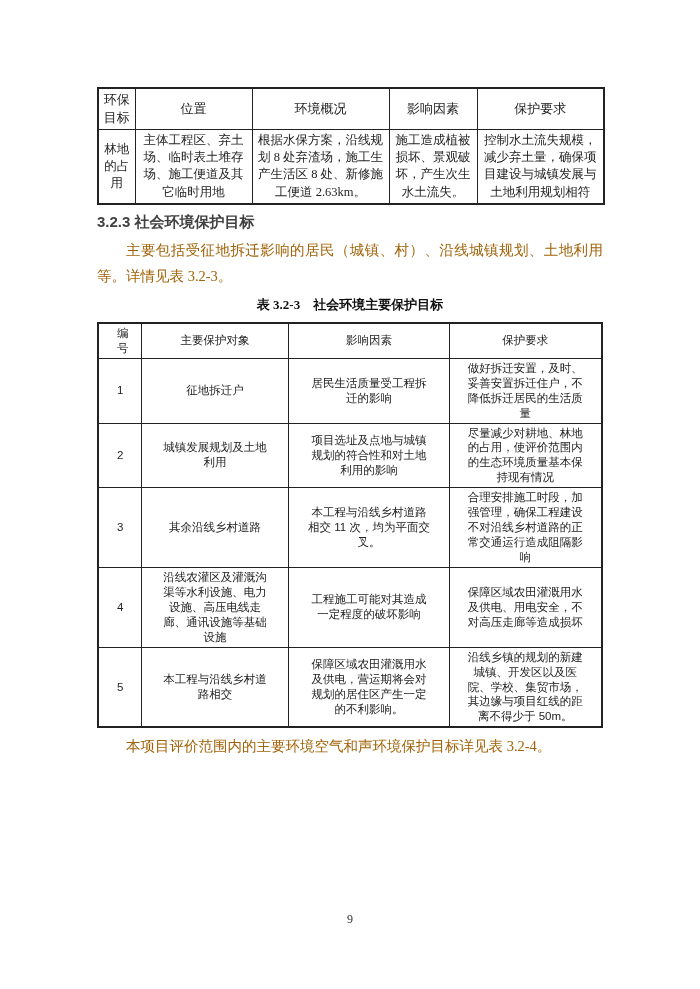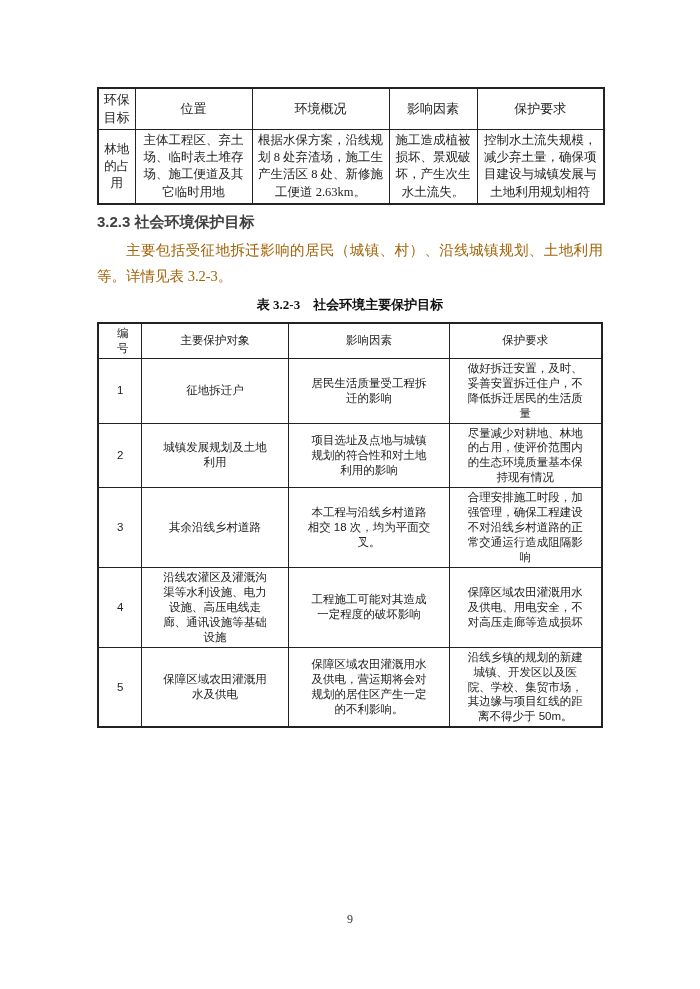--- a/index.html
+++ b/index.html
@@ -137,35 +137,36 @@
         </tr>
         <tr class="h56">
           <td>2</td>
           <td>城镇发展规划及土地利用</td>
           <td>项目选址及点地与城镇规划的符合性和对土地利用的影响</td>
           <td>尽量减少对耕地、林地的占用，使评价范围内的生态环境质量基本保持现有情况</td>
         </tr>
         <tr class="h52">
           <td>3</td>
           <td>其余沿线乡村道路</td>
-          <td>本工程与沿线乡村道路相交 18 次，均为平面交叉。</td>
+          <td>本工程与沿线乡村道路相交 11 次，均为平面交叉。</td>
           <td>合理安排施工时段，加强管理，确保工程建设不对沿线乡村道路的正常交通运行造成阻隔影响</td>
         </tr>
         <tr class="h38">
           <td>4</td>
           <td>沿线农灌区及灌溉沟渠等水利设施、电力设施、高压电线走廊、通讯设施等基础设施</td>
           <td>工程施工可能对其造成一定程度的破坏影响</td>
           <td>保障区域农田灌溉用水及供电、用电安全，不对高压走廊等造成损坏</td>
         </tr>
         <tr class="h50">
           <td>5</td>
-          <td>保障区域农田灌溉用水及供电</td>
+          <td>本工程与沿线乡村道路相交</td>
           <td>保障区域农田灌溉用水及供电，营运期将会对规划的居住区产生一定的不利影响。</td>
           <td>沿线乡镇的规划的新建城镇、开发区以及医院、学校、集贸市场，其边缘与项目红线的距离不得少于 50m。</td>
         </tr>
       </tbody>
     </table>
 
+    <p class="para">本项目评价范围内的主要环境空气和声环境保护目标详见表 3.2-4。</p>
 
   </div>
 
   <div class="page-number">9</div>
 </div>
 
 </body></html>

